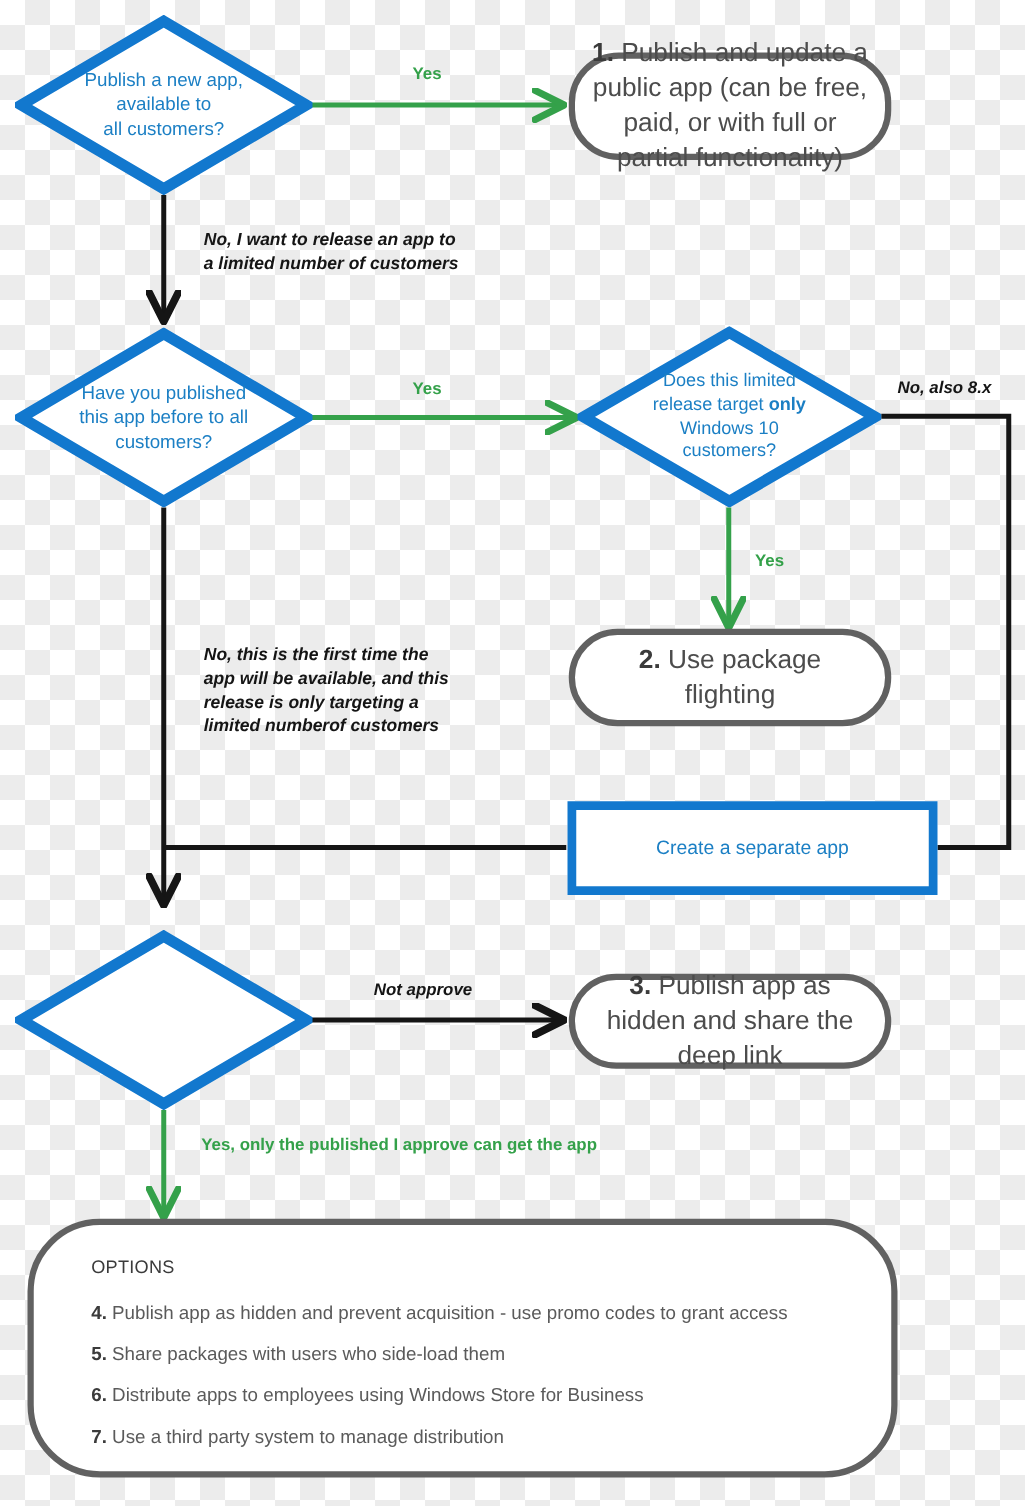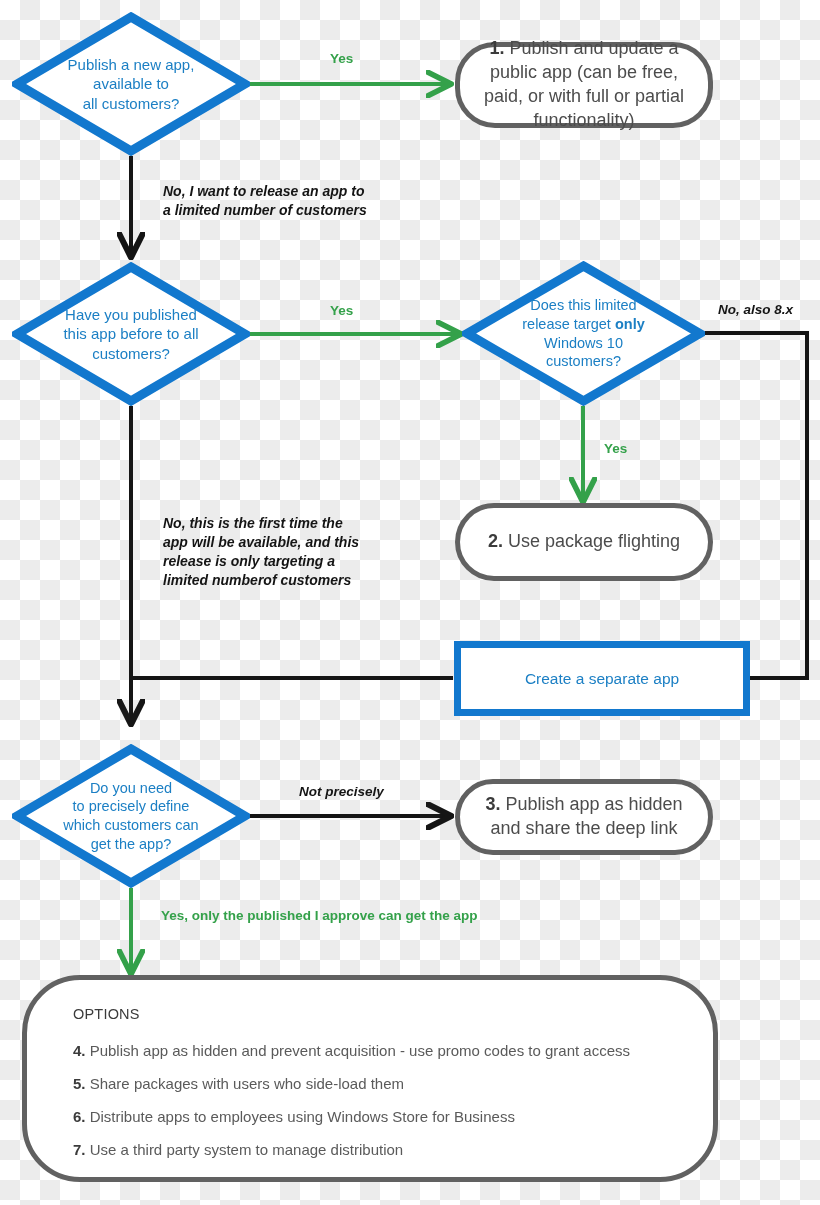--- a/index.html
+++ b/index.html
@@ -58,21 +58,21 @@
     padding: 0 14px;
     width: 100%;
     box-sizing: border-box;
   }
 
   .pill {
     background: #ffffff;
     border: 5px solid #616161;
     border-radius: 40px;
     color: #4c4c4c;
-    font-size: 18px;
+    font-size: 21px;
     line-height: 1.33;
     padding: 8px 12px;
   }
   .pill b { color: #3b3b3b; font-weight: bold; }
 
   .rect-blue {
     background: #ffffff;
     border: 7px solid #1278ce;
     color: #1b7fc4;
     font-size: 15.5px;
@@ -202,24 +202,20 @@
   </div>
 
   <div class="node rect-blue" style="left:454px; top:641px; width:296px; height:75px;">
     <span>Create a separate app</span>
   </div>
 
   <div class="node diamond" style="left:12px; top:744px; width:238px; height:144px;">
     <svg class="dshape" viewBox="0 0 238 144" preserveAspectRatio="none">
       <polygon points="119,5 233,72 119,139 5,72" fill="#ffffff" stroke="#1278ce" stroke-width="9"></polygon>
     </svg>
-    <div class="dtext" style="white-space:pre-line; font-size:14.5px;">Do you need
-to precisely define
-which customers can
-get the app?</div>
   </div>
 
   <div class="node pill" style="left:455px; top:779px; width:258px; height:76px;">
     <div>
       <b>3.</b><span> Publish app as hidden and share the deep link</span>
     </div>
   </div>
 
   <div class="node options-box" style="left:22px; top:975px; width:696px; height:207px;">
     <div class="options-title">OPTIONS</div>
@@ -247,17 +243,17 @@
 
   <div class="elabel black" style="left:718px; top:301px;">No, also 8.x</div>
 
   <div class="elabel green" style="left:604px; top:440px;">Yes</div>
 
   <div class="elabel black" style="left:163px; top:514px; font-size:14px;">No, this is the first time the
 app will be available, and this
 release is only targeting a
 limited numberof customers</div>
 
-  <div class="elabel black" style="left:299px; top:783px;">Not precisely</div>
+  <div class="elabel black" style="left:299px; top:783px;">Not approve</div>
 
   <div class="elabel green" style="left:161px; top:907px;">Yes, only the published I approve can get the app</div>
 
 </div>
 
 </body></html>

